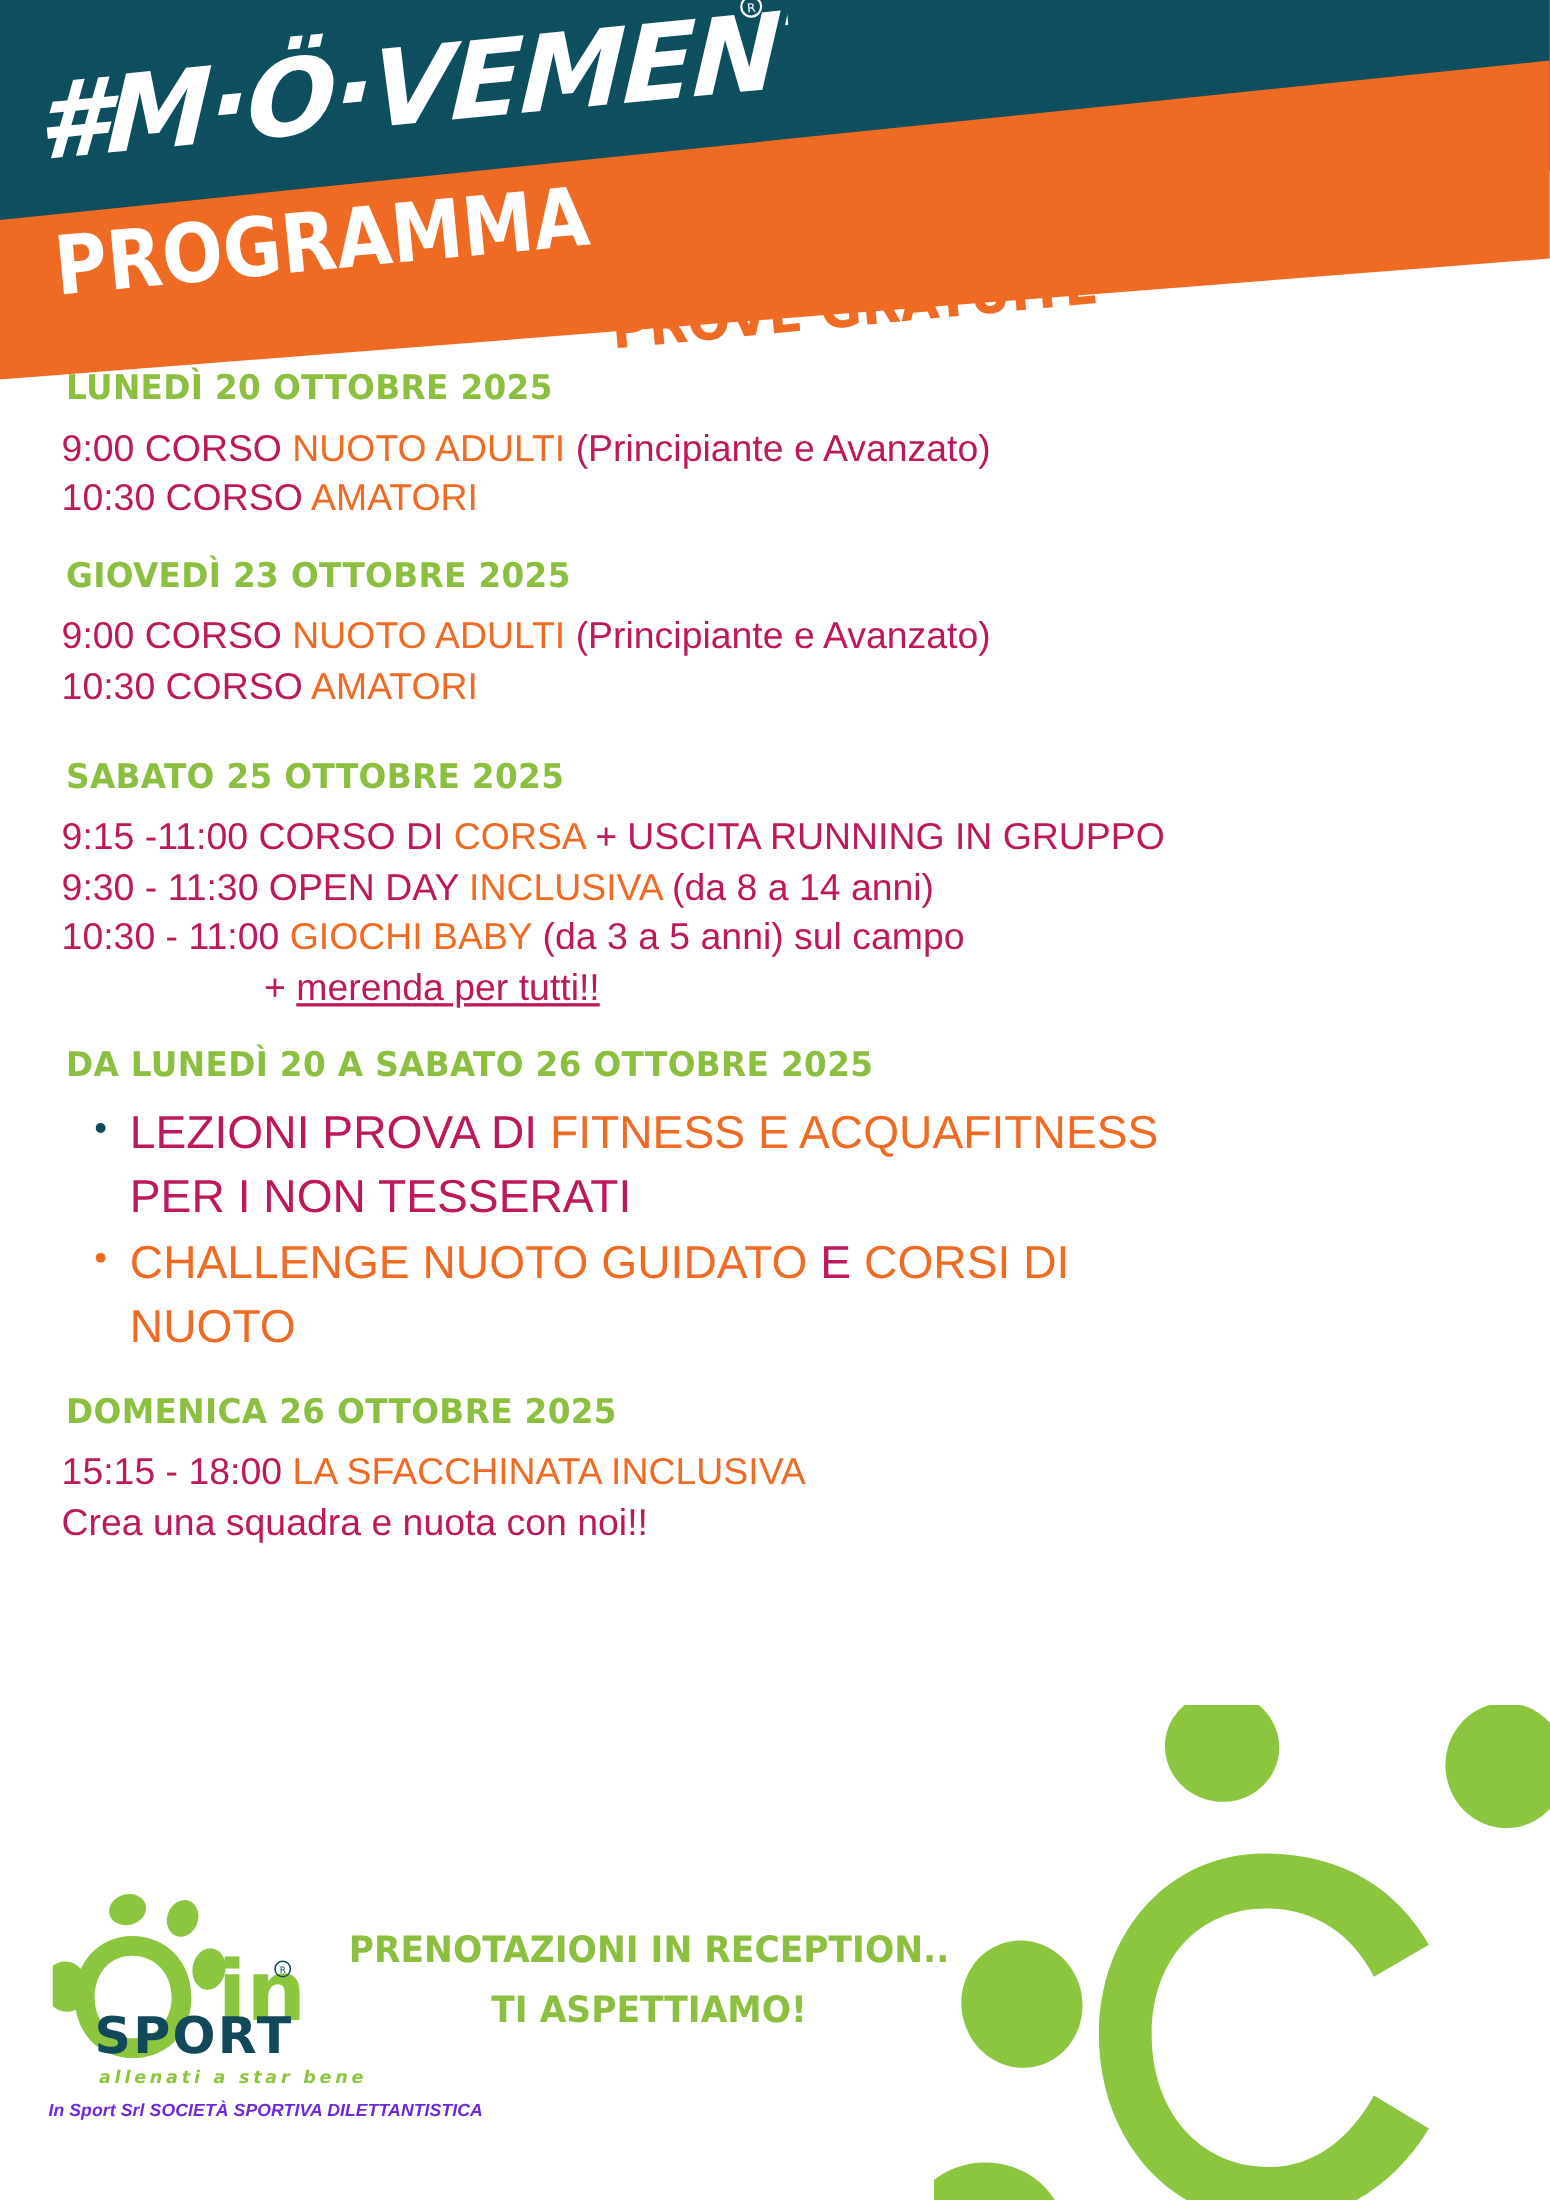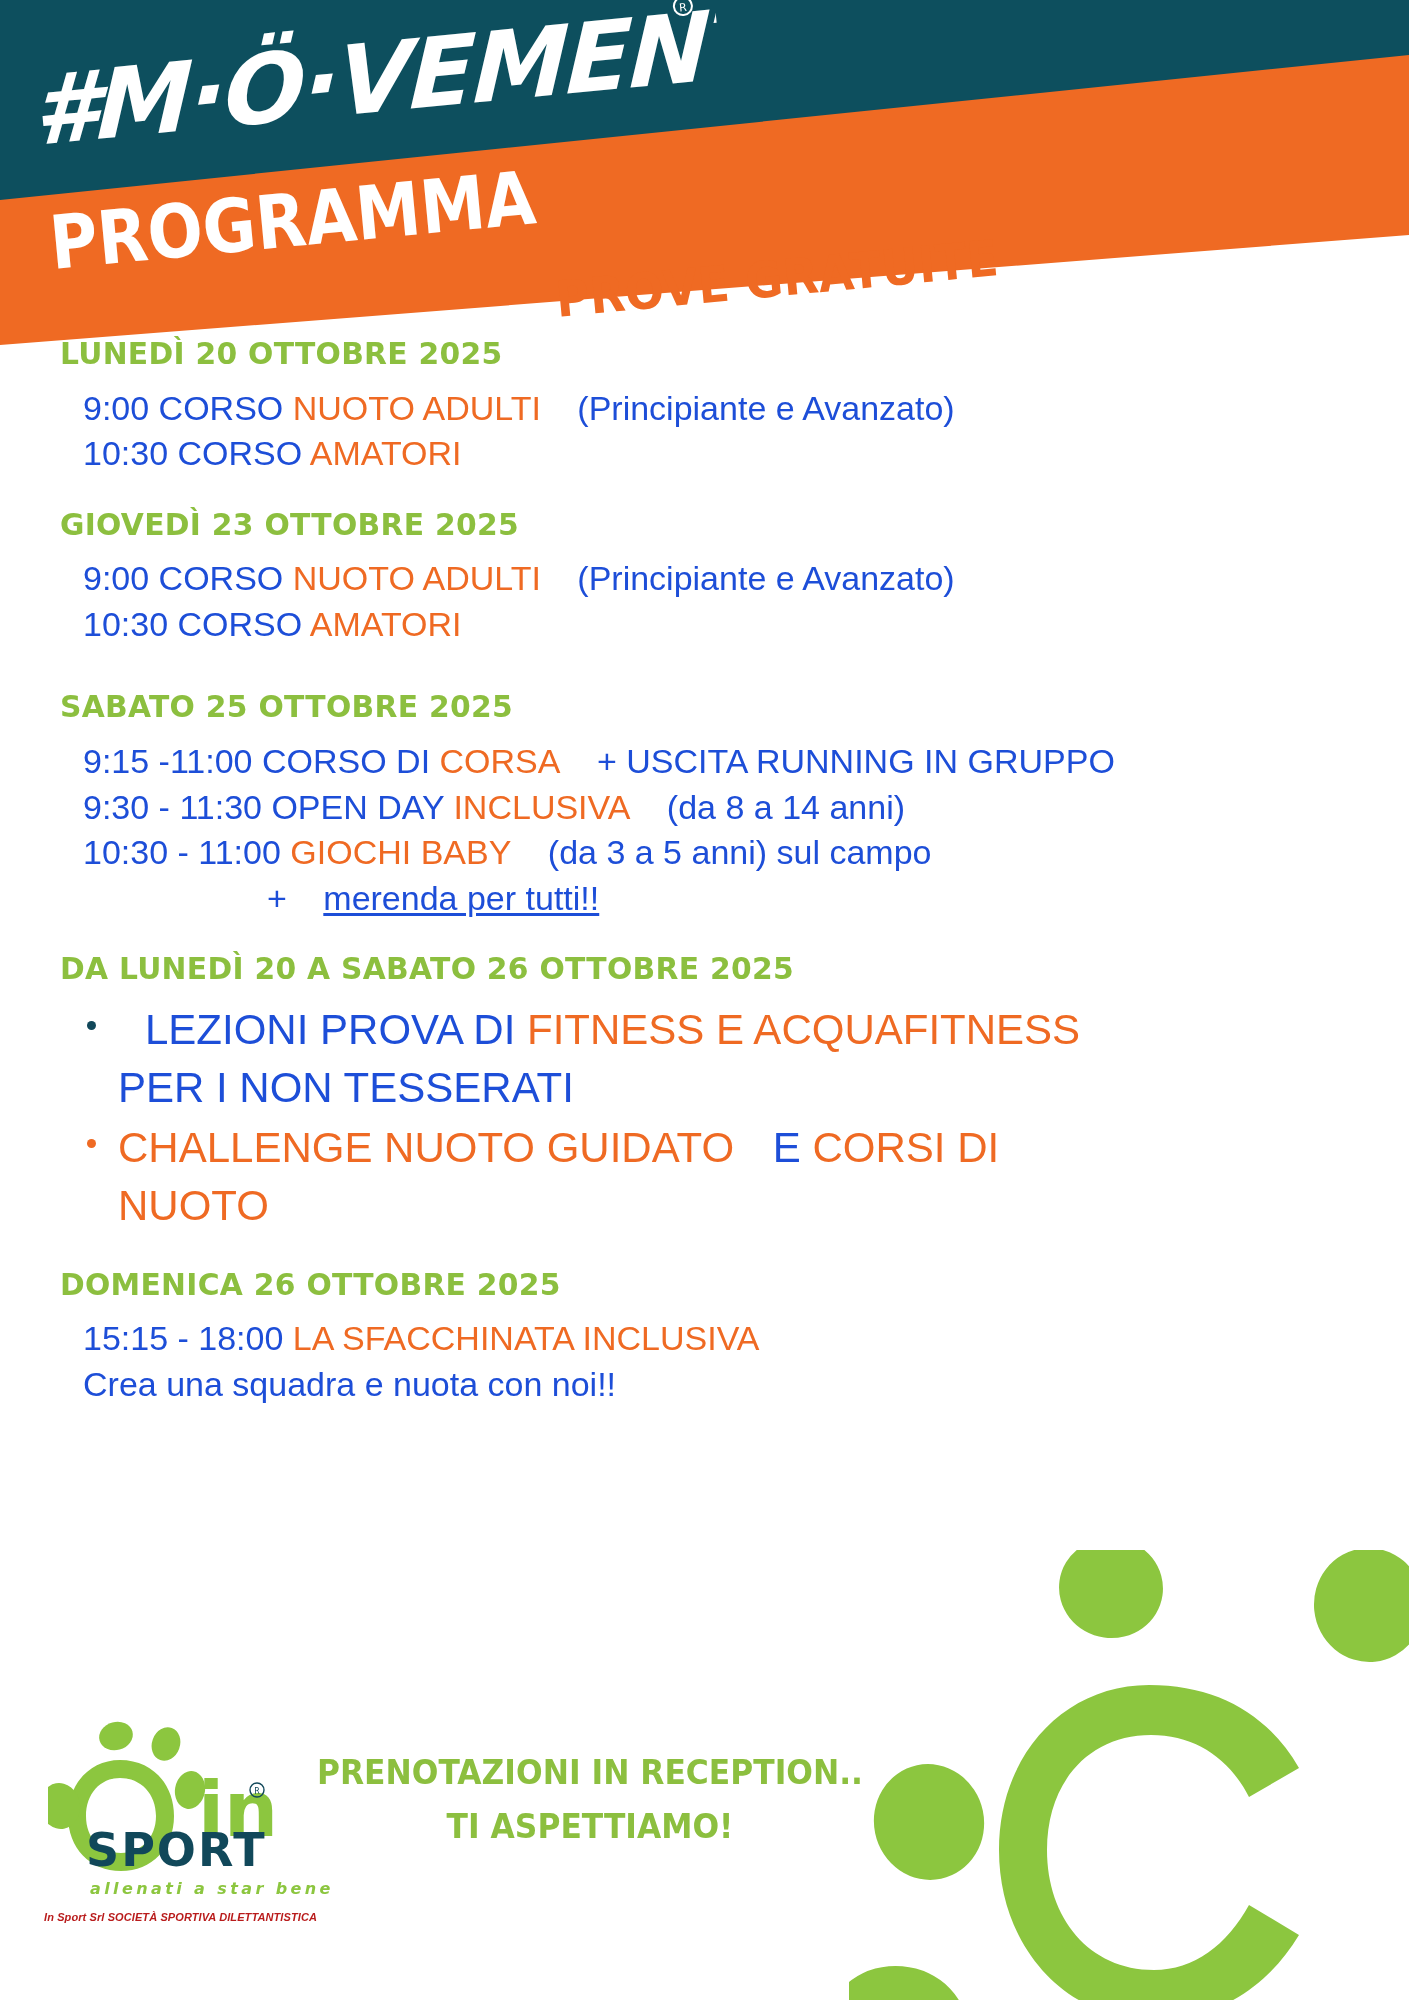--- a/index.html
+++ b/index.html
@@ -117,21 +117,21 @@
     font-family: "Liberation Sans", sans-serif;
     font-size: 34px;
     margin: 0 0 0 56px;
     line-height: 1.34;
     white-space: nowrap;
   }
   .line.indent-center {
     margin-left: 240px;
   }
   .or { color: #ef6a23; text-align: right; }
-  .tl { color: #1d4ed8; margin-left: 27px; }
+  .tl { color: #be185d; }
   .u  { text-decoration: underline; text-underline-offset: 3px; }
 
   .gap-s { height: 14px; }
   .gap-m { height: 30px; }
   .gap-l { height: 42px; }
 
   ul.bullets {
     margin: 0;
     padding: 0 0 0 0;
     list-style: none;
@@ -169,25 +169,25 @@
   .insport-logo {
     position: absolute;
     left: 48px;
     top: 18px;
     width: 290px;
   }
   .insport-legal {
     position: absolute;
     left: 44px;
     top: 211px;
-    color: #b91c1c;
+    color: #6d28d9;
     font-family: "Liberation Sans", sans-serif;
     font-weight: bold;
     font-style: italic;
-    font-size: 11px;
+    font-size: 16px;
     letter-spacing: 0.1px;
     white-space: nowrap;
   }
   .cta {
     position: absolute;
     left: 270px;
     top: 46px;
     width: 640px;
     text-align: center;
     color: #8cbf3f;

